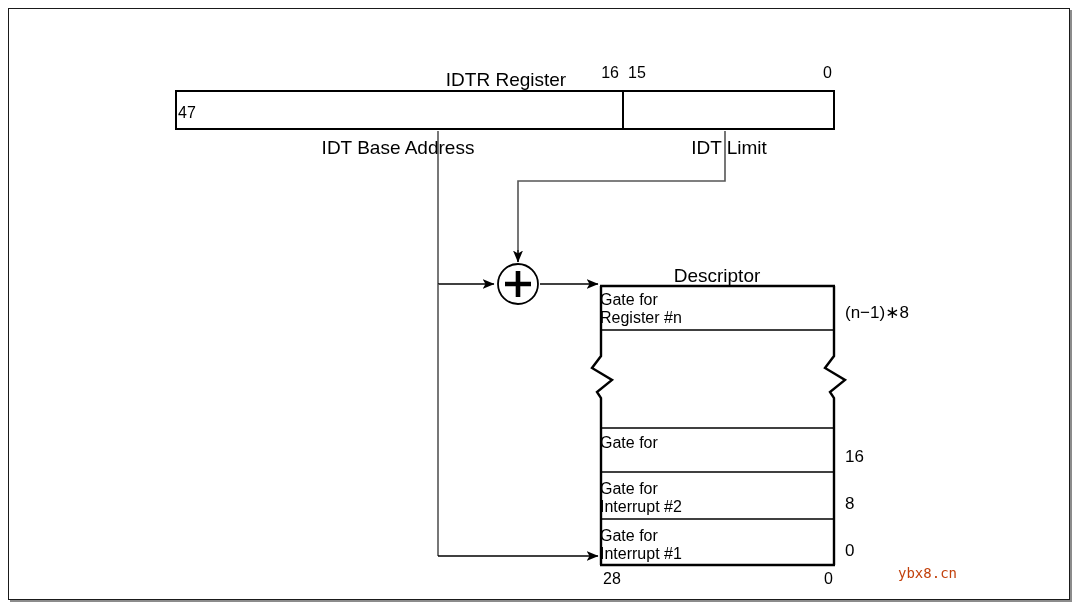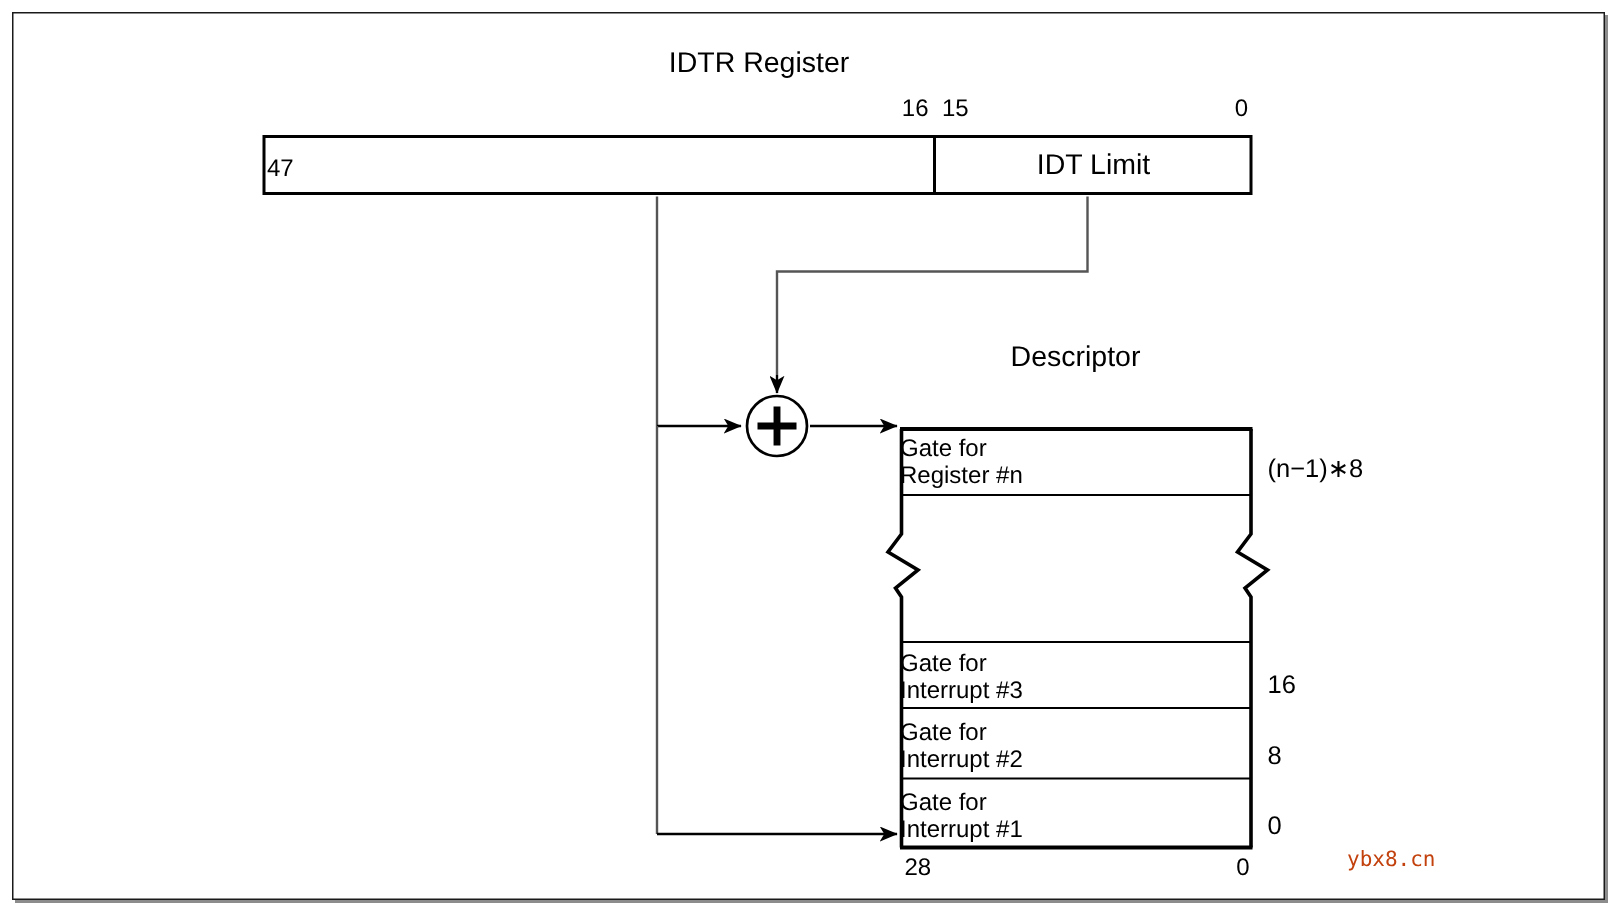--- a/index.html
+++ b/index.html
@@ -39,21 +39,21 @@
     position: absolute;
     white-space: nowrap;
     line-height: 1.12;
     font-family: "Liberation Sans", sans-serif;
     color: #000;
   }
   .t-title { font-size: 19px; }
   .t-bit   { font-size: 16px; }
   .t-field { font-size: 19px; }
   .t-off   { font-size: 17px; }
-  .ctr { transform: translateX(-50%); }
+  .ctr { transform: translateX(-50%); margin-top: 37px; }
   .rgt { transform: translateX(-100%); }
 
   
   #reg-box {
     position: absolute;
     left: 175px;
     top: 90px;
     width: 660px;
     height: 40px;
     border: 2.5px solid #000;
@@ -128,31 +128,31 @@
   <div id="reg-box"></div>
   <div id="reg-divider"></div>
 
   <div class="lbl t-title ctr" style="left:506px; top:32px;">IDTR Register</div>
 
   <div class="lbl t-bit" style="left:178px; top:64px;margin-top:40px;">47</div>
   <div class="lbl t-bit rgt" style="left:619px; top:64px;">16</div>
   <div class="lbl t-bit" style="left:628px; top:64px;">15</div>
   <div class="lbl t-bit rgt" style="left:832px; top:64px;">0</div>
 
+  <div class="lbl t-field ctr" style="left:398px; top:100px;">IDT Base Address</div>
   <div class="lbl t-field ctr" style="left:729px; top:100px;">IDT Limit</div>
 
   <div class="lbl t-title ctr" style="left:717px; top:228px;">Descriptor</div>
 
   <div class="gate-text" style="left:600px; width:235px; top:291px;">
     <div>Gate for</div>
     <div>Register #n</div>
   </div>
   <div class="gate-text" style="left:600px; width:235px; top:434px;">
     <div>Gate for</div>
-    <div>Interrupt #3</div>
   </div>
   <div class="gate-text" style="left:600px; width:235px; top:480px;">
     <div>Gate for</div>
     <div>Interrupt #2</div>
   </div>
   <div class="gate-text" style="left:600px; width:235px; top:527px;">
     <div>Gate for</div>
     <div>Interrupt #1</div>
   </div>
 

